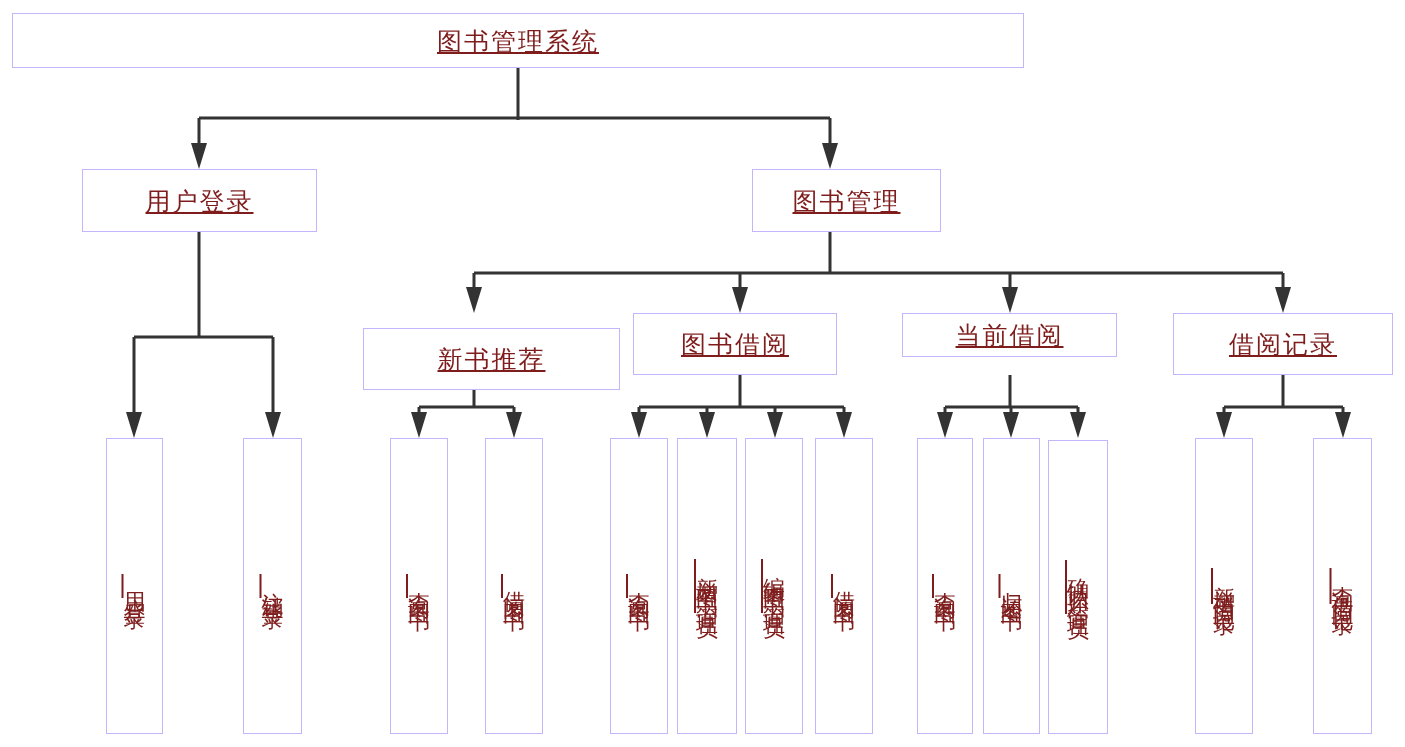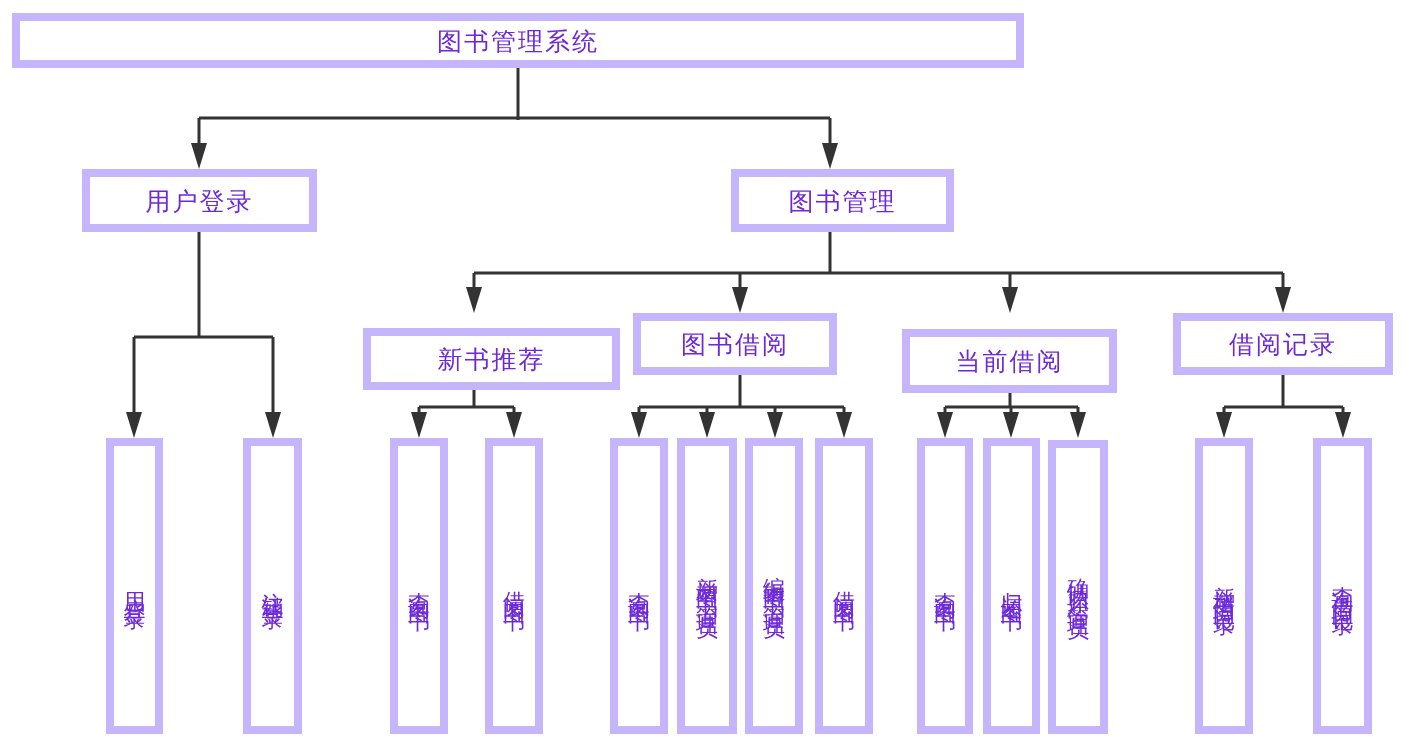--- a/index.html
+++ b/index.html
@@ -21,26 +21,27 @@
     position: absolute;
     left: 0;
     top: 0;
     width: 1405px;
     height: 747px;
   }
   .box {
     position: absolute;
     box-sizing: border-box;
     background: #ffffff;
-    border: 8px solid #c4b5fd;
-    color: #6d28d9;
+    border: 1px solid #c4b5fd;
+    color: #7f1d1d;
     display: flex;
     align-items: center;
     justify-content: center;
     text-align: center;
+    text-decoration: underline;
   }
   .h {
     font-size: 25px;
     letter-spacing: 2px;
     line-height: 1.2;
   }
   .v {
     writing-mode: vertical-rl;
     font-size: 22px;
     letter-spacing: 6px;
@@ -101,25 +102,25 @@
          M937 412 L953 412 L945 438 Z
          M1003 412 L1019 412 L1011 438 Z
          M1070 412 L1086 412 L1078 438 Z
          M1216 412 L1232 412 L1224 438 Z
          M1335 412 L1351 412 L1343 438 Z"></path>
   </svg>
 
   <div class="box h" style="left:12px; top:13px; width:1012px; height:55px;">图书管理系统</div>
 
   <div class="box h" style="left:82px; top:169px; width:235px; height:63px;">用户登录</div>
-  <div class="box h" style="left:731px; top:169px; width:223px; height:63px;">图书管理</div>
+  <div class="box h" style="left:752px; top:169px; width:189px; height:63px;">图书管理</div>
 
   <div class="box h" style="left:363px; top:328px; width:257px; height:62px;">新书推荐</div>
   <div class="box h" style="left:633px; top:313px; width:204px; height:62px;">图书借阅</div>
-  <div class="box h" style="left:902px; top:313px; width:215px; height:64px;margin-top:16px;">当前借阅</div>
+  <div class="box h" style="left:902px; top:313px; width:215px; height:44px;">当前借阅</div>
   <div class="box h" style="left:1173px; top:313px; width:220px; height:62px;">借阅记录</div>
 
   <div class="box v" style="left:106px; top:438px; width:57px; height:296px;">用户登录</div>
   <div class="box v" style="left:243px; top:438px; width:59px; height:296px;">注销登录</div>
 
   <div class="box v" style="left:390px; top:438px; width:58px; height:296px;">查询图书</div>
   <div class="box v" style="left:485px; top:438px; width:58px; height:296px;">借阅图书</div>
 
   <div class="box v" style="left:610px; top:438px; width:58px; height:296px;">查询图书</div>
   <div class="box v" style="left:677px; top:438px; width:60px; height:296px;">新增图书（管理员）</div>

